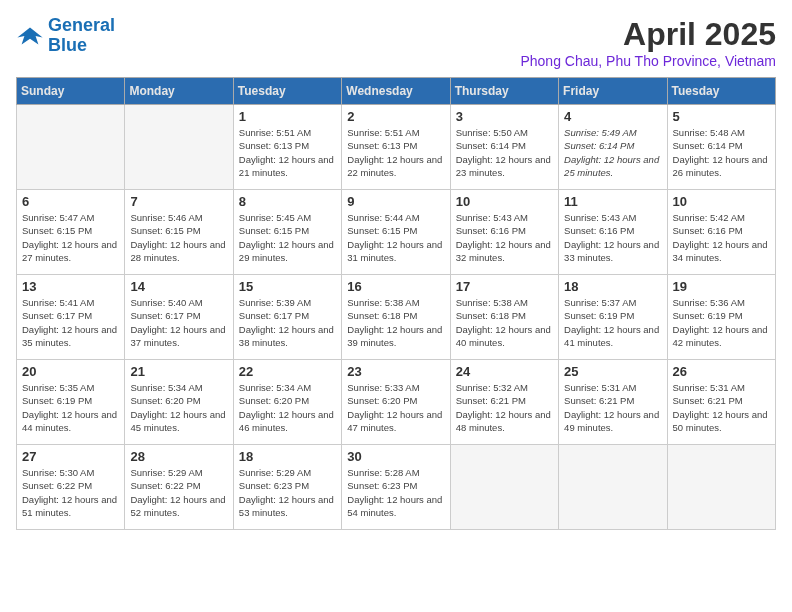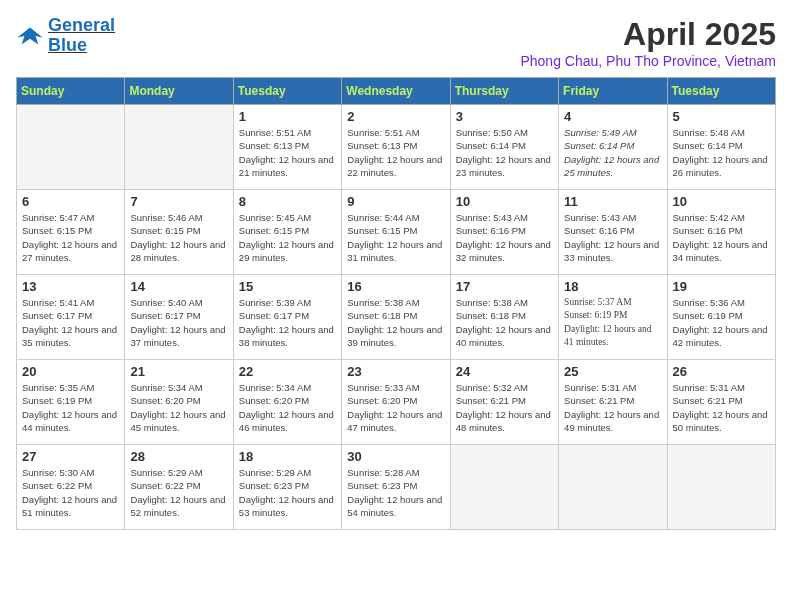--- a/index.html
+++ b/index.html
@@ -19,21 +19,20 @@
     .logo {
       display: flex;
       align-items: center;
       gap: 4px;
     }
     .logo-text {
       font-size: 18px;
       font-weight: bold;
       color: #333;
       line-height: 1.1;
-      text-decoration: underline;
     }
     .logo-text span {
       color: #1a6fb5;
     }
     .logo-bird {
       width: 28px;
       height: 28px;
     }
     .title-area {
       text-align: right;
@@ -47,21 +46,21 @@
       font-size: 14px;
       color: #6d28d9;
     }
     table {
       width: 100%;
       border-collapse: collapse;
       table-layout: fixed;
     }
     thead tr th {
       background-color: #2b6cb0;
-      color: #bef264;
+      color: #e5e5e5;
       font-size: 12px;
       font-weight: bold;
       padding: 6px 4px;
       text-align: left;
       border: 1px solid #aaa;
     }
     tbody tr td {
       border: 1px solid #ccc;
       vertical-align: top;
       padding: 4px 5px;
@@ -222,21 +221,21 @@
 Daylight: 12 hours and 39 minutes.</div>
         </td>
         <td>
           <span class="day-number">17</span>
           <div class="day-info" style="white-space: pre-line;">Sunrise: 5:38 AM
 Sunset: 6:18 PM
 Daylight: 12 hours and 40 minutes.</div>
         </td>
         <td>
           <span class="day-number">18</span>
-          <div class="day-info" style="white-space: pre-line; font-family: Liberation Serif, serif;">Sunrise: 5:37 AM
+          <div class="day-info" style="white-space: pre-line;">Sunrise: 5:37 AM
 Sunset: 6:19 PM
 Daylight: 12 hours and 41 minutes.</div>
         </td>
         <td>
           <span class="day-number">19</span>
           <div class="day-info" style="white-space: pre-line;">Sunrise: 5:36 AM
 Sunset: 6:19 PM
 Daylight: 12 hours and 42 minutes.</div>
         </td>
       </tr>

